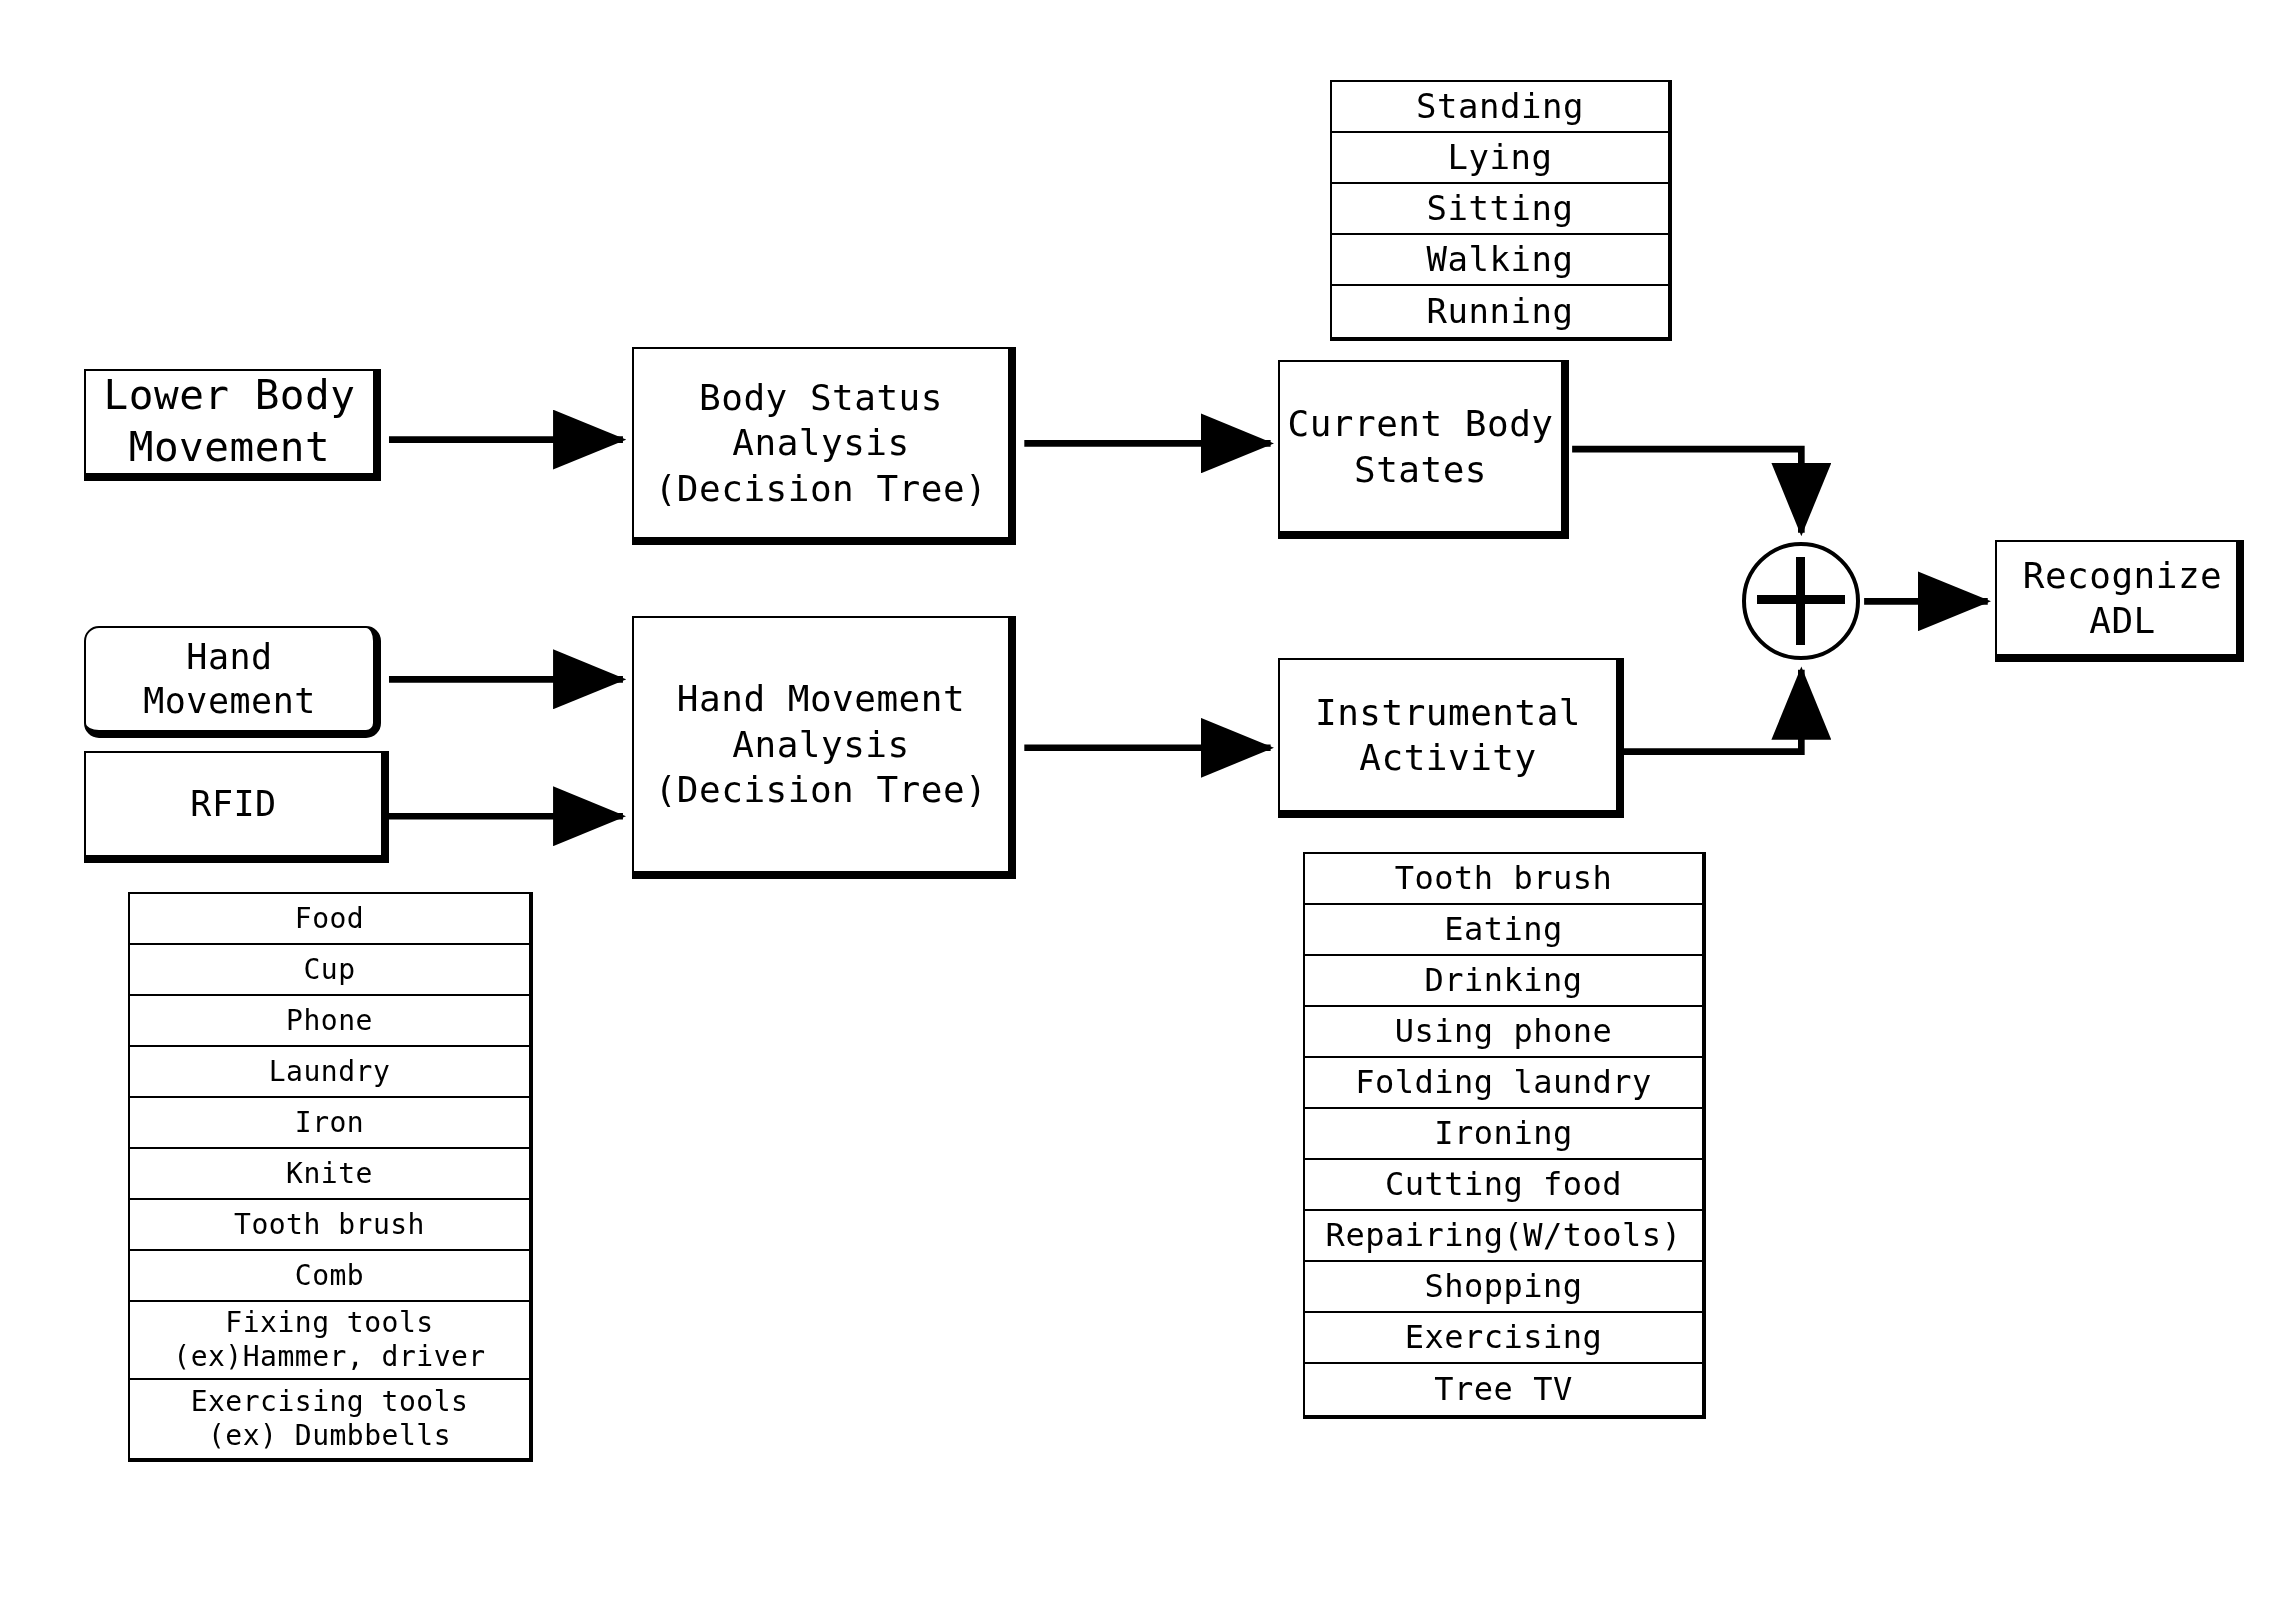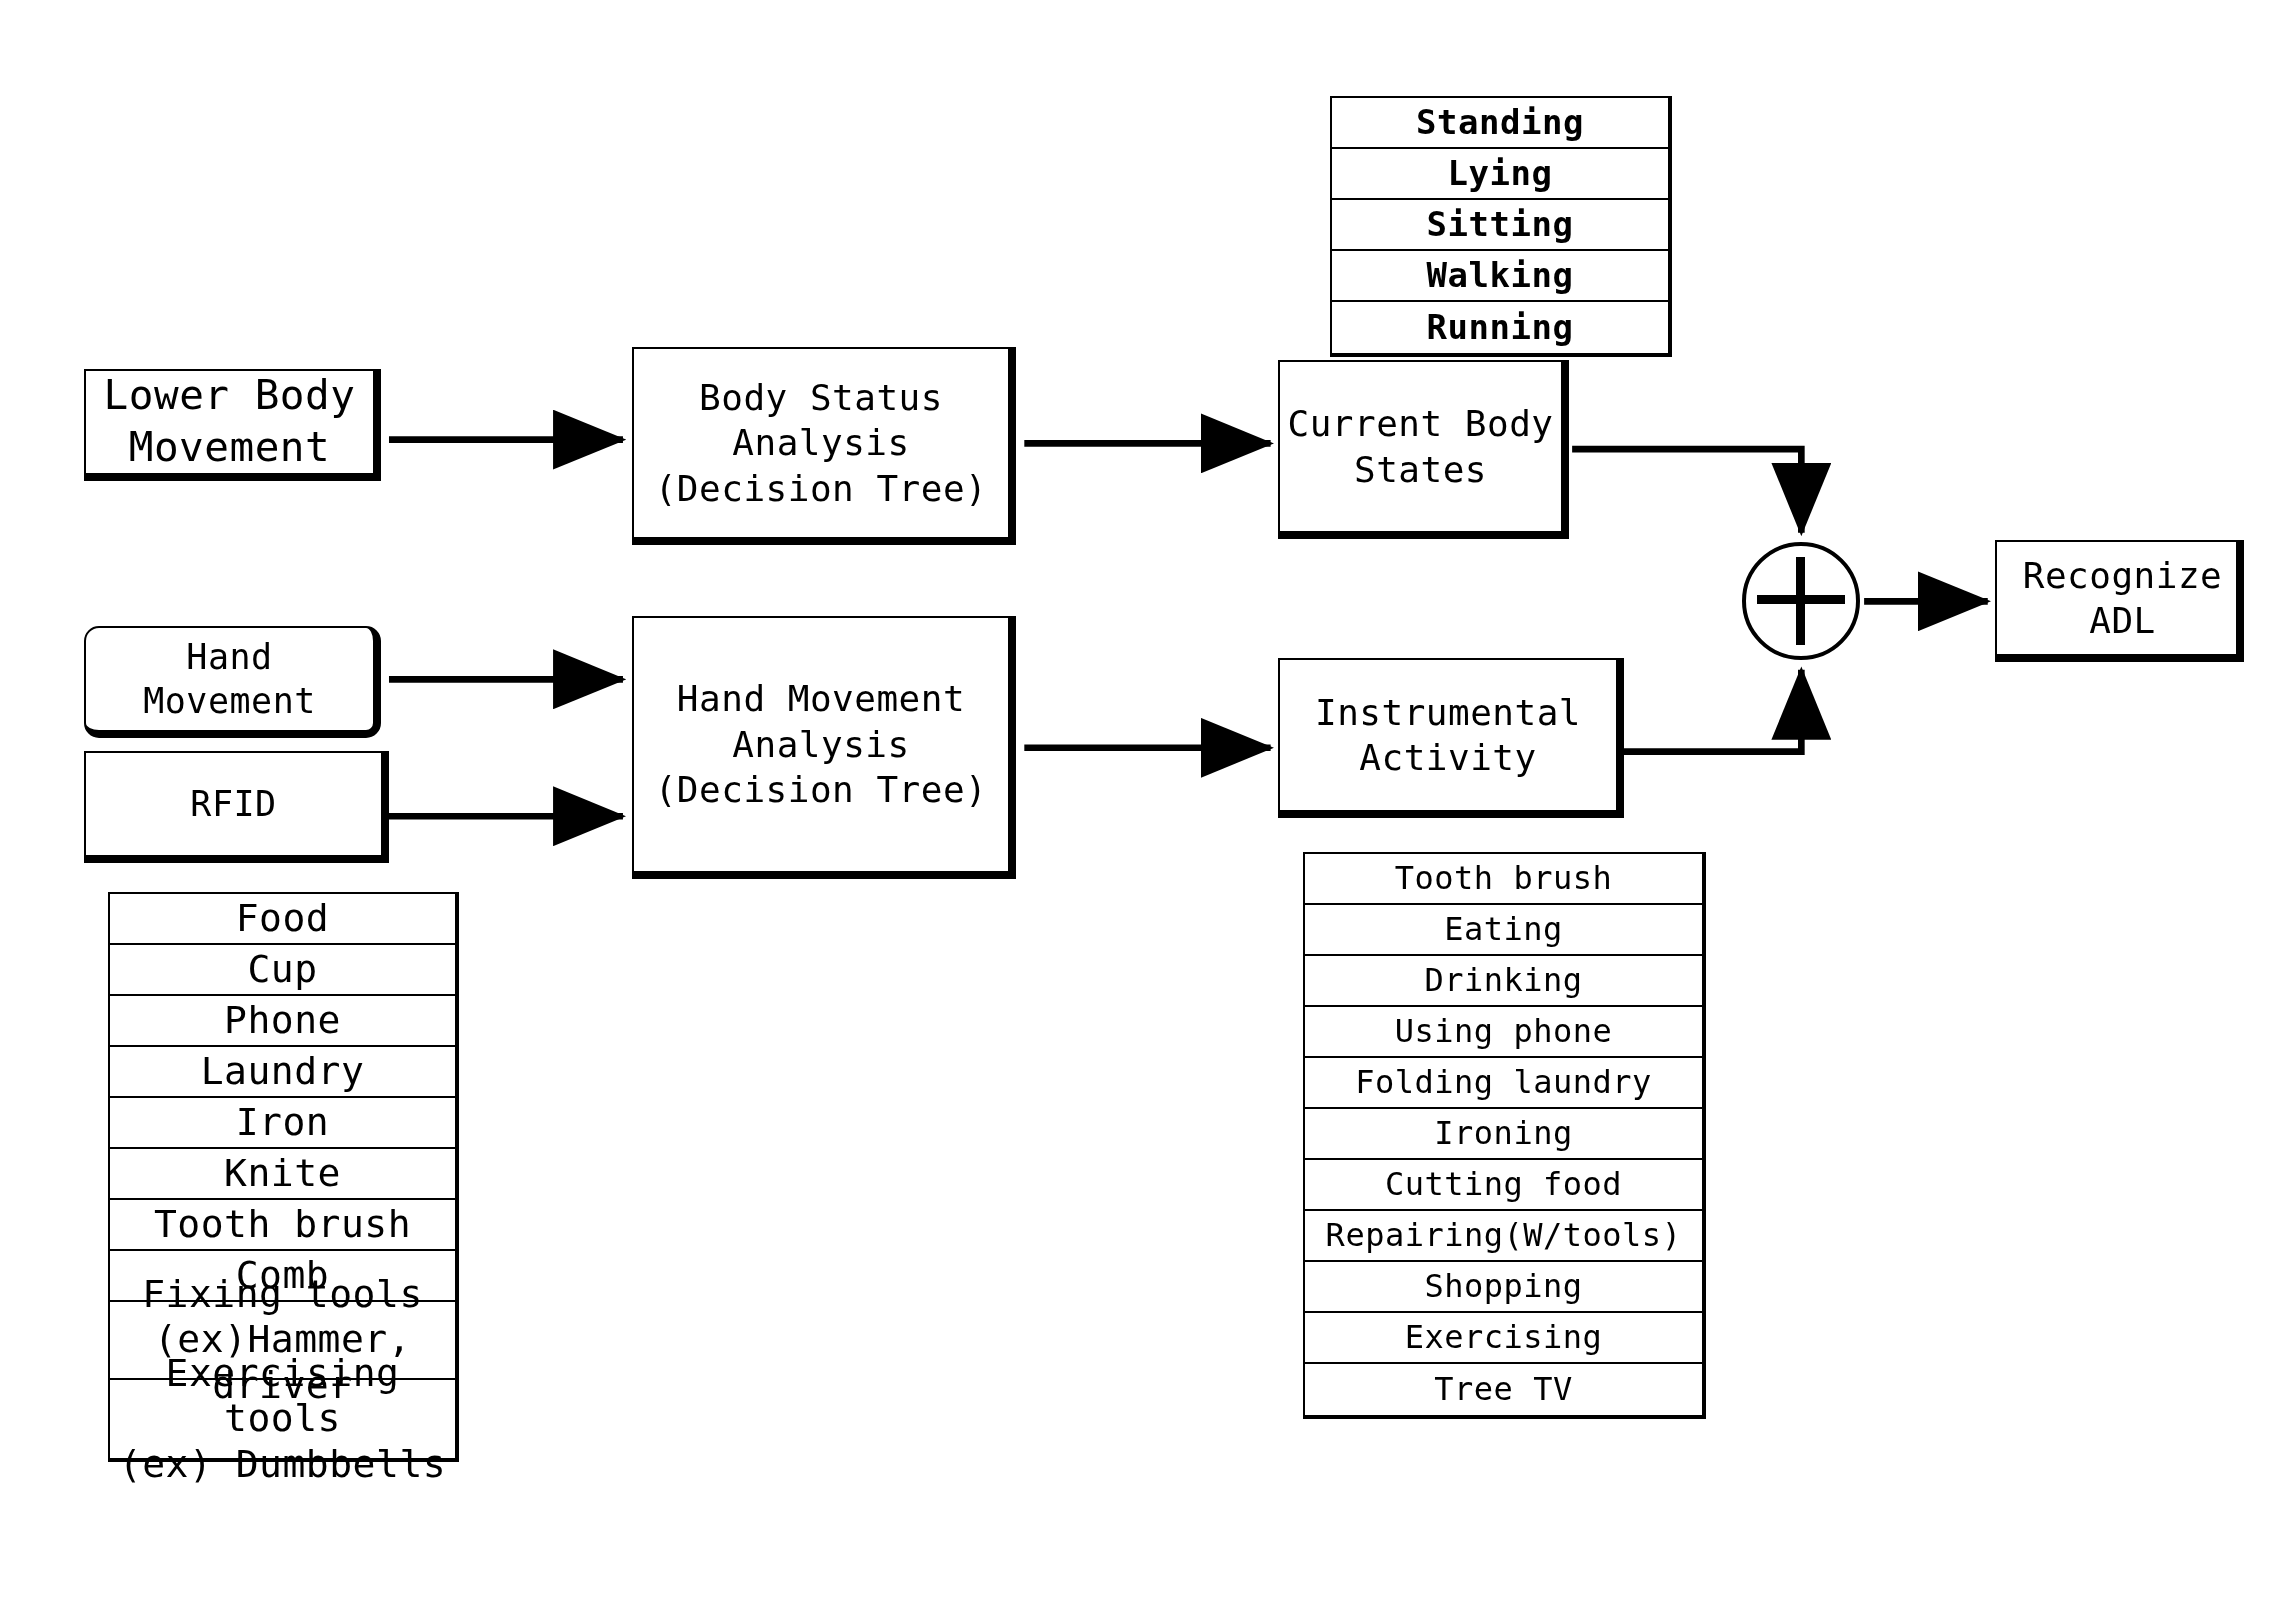--- a/index.html
+++ b/index.html
@@ -76,24 +76,24 @@
     display: flex;
     align-items: center;
     justify-content: center;
     text-align: center;
     white-space: pre-line;
     line-height: 1.2;
     letter-spacing: 0.5px;
   }
   .list-table .row:last-child { border-bottom: none; }
 
-  #table-body-states { left: 1330px; top: 96px;  width: 342px; font-size: 34px; font-weight: bold; }
+  #table-body-states { left: 1330px; top: 80px;  width: 342px; font-size: 34px; }
   #table-body-states .row { height: 51px; }
 
-  #table-objects { left: 108px; top: 892px; width: 351px; font-size: 38px; }
+  #table-objects { left: 128px; top: 892px; width: 405px; font-size: 28px; }
   #table-objects .row { height: 51px; }
   #table-objects .row.tall { height: 78px; }
 
   #table-activities { left: 1303px; top: 852px; width: 403px; font-size: 32px; }
   #table-activities .row { height: 51px; }
 
   
   #sum-junction {
     position: absolute;
     left: 1742px;

